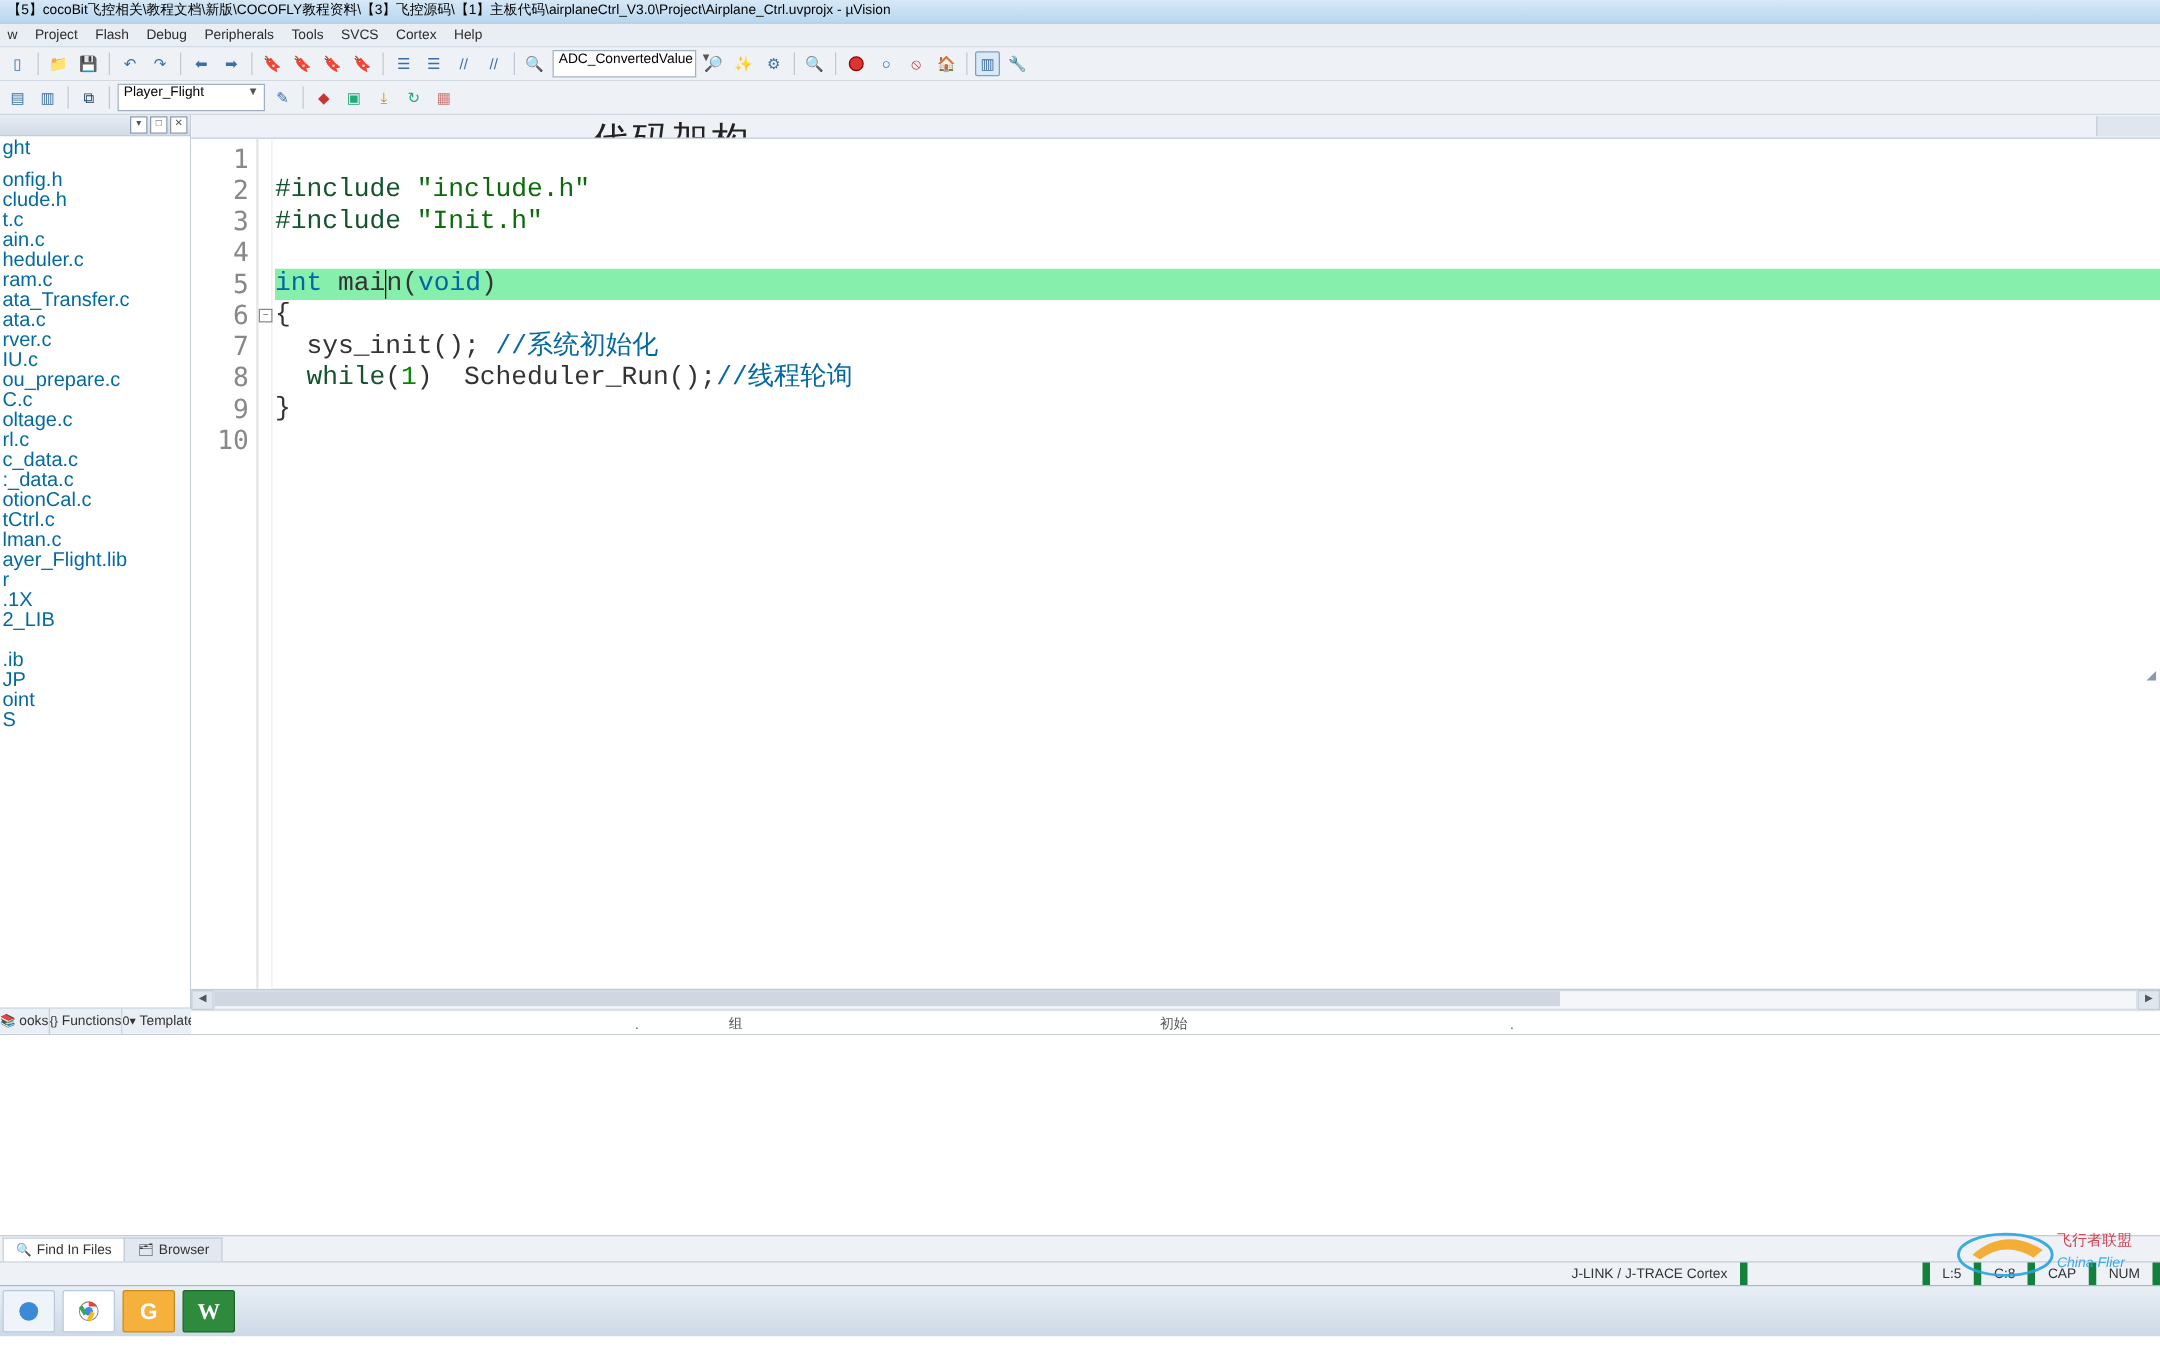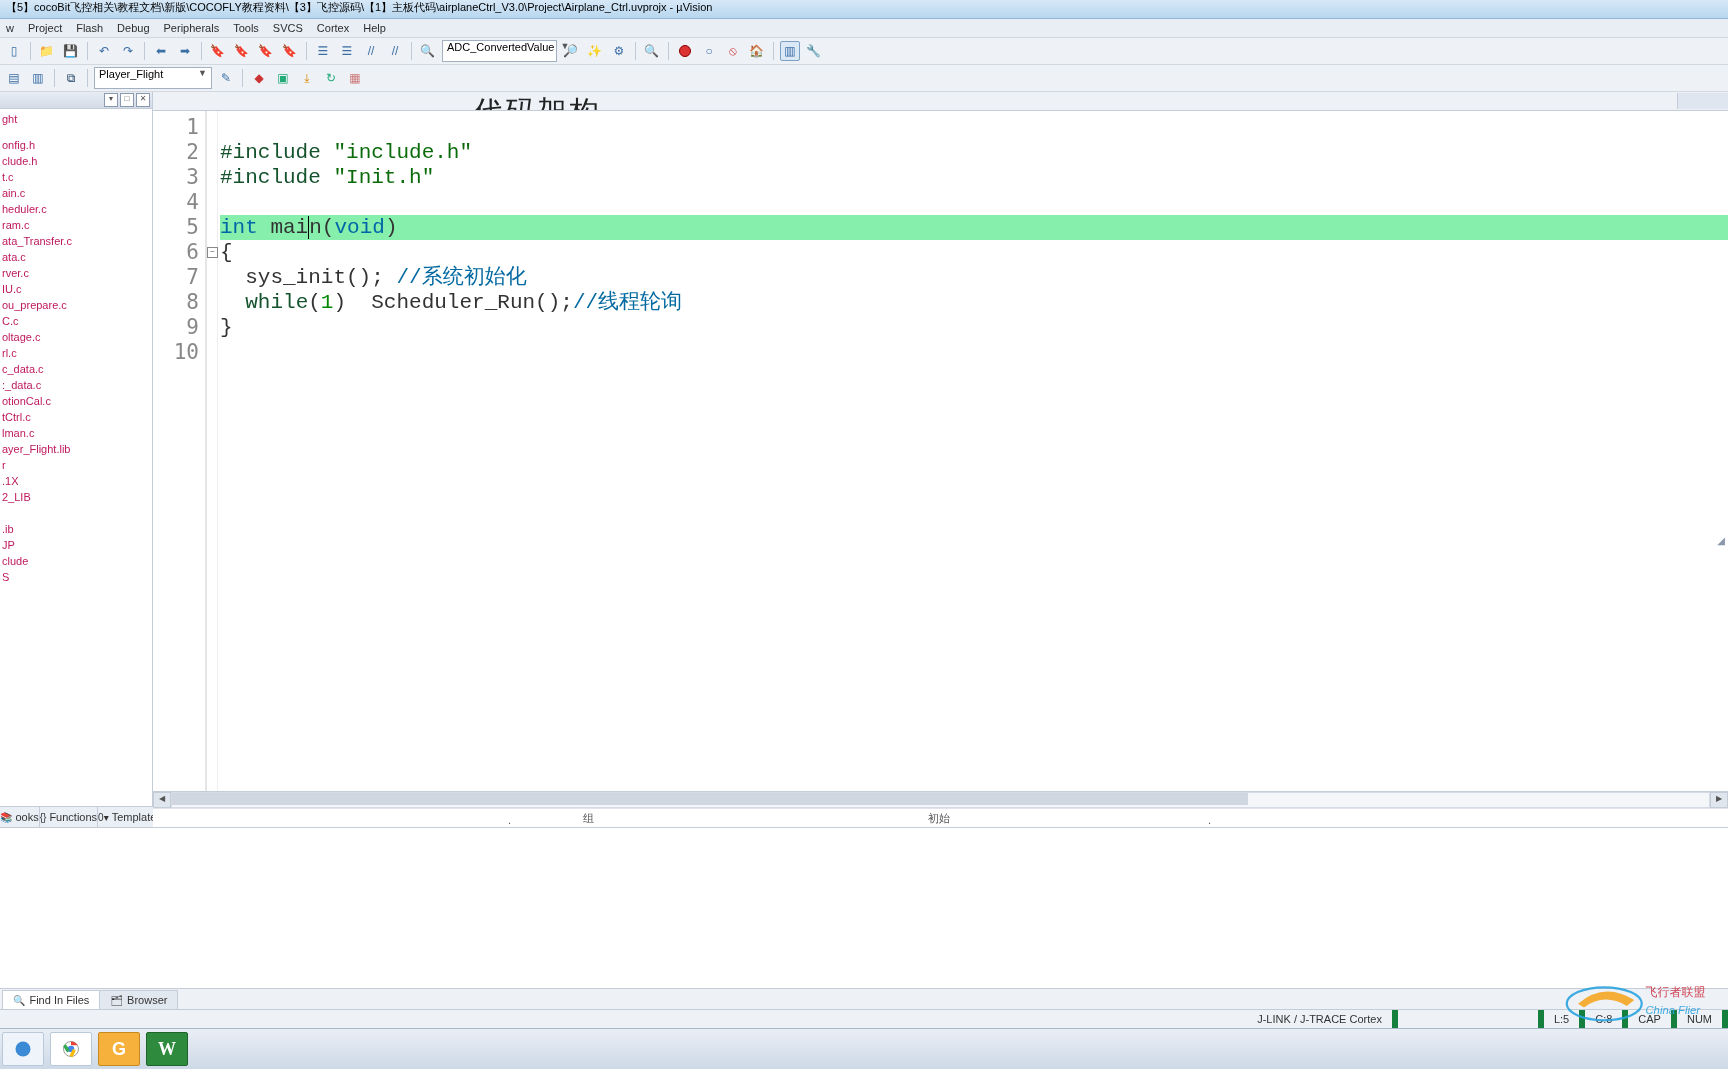--- a/index.html
+++ b/index.html
@@ -11,21 +11,21 @@
   .tb-sep{width:1px;height:18px;background:#c0c9d5;margin:0 2px}
   .combo{height:20px;background:#fff;border:1px solid #a3b0c2;display:flex;align-items:flex-start;padding:0 4px;font-size:11px;color:#000}
   .combo .arrow{margin-left:auto;font-size:9px;color:#555;padding-left:6px}
   .combo1{width:105px}
   .combo2{width:108px}
   .red-dot{width:10px;height:10px;border-radius:50%;background:#d33;border:1px solid #800}
   .body-area{display:flex;height:735px}
   .sidebar{width:152px;border-right:1px solid #c4ccd7;display:flex;flex-direction:column;background:#fff}
   .panel-header{height:16px;background:linear-gradient(#e8edf4,#d3dbe6);border-bottom:1px solid #c4ccd7;display:flex;align-items:center;justify-content:flex-end;gap:2px;padding-right:2px}
   .panel-header .sq{width:12px;height:12px;border:1px solid #8a99ad;background:#fff;font-size:8px;line-height:10px;text-align:center;color:#555}
-  .tree{flex:1;overflow:hidden;padding:2px 0 0 0;font-size:11px;color:#be185d}
+  .tree{flex:1;overflow:hidden;padding:2px 0 0 0;font-size:16px;color:#0369a1}
   .tree-item{height:16px;line-height:16px;padding-left:2px;white-space:nowrap;overflow:hidden}
   .side-tabs{height:20px;display:flex;border-top:1px solid #c4ccd7;font-size:11px}
   .side-tab{flex:1;display:flex;align-items:center;justify-content:center;gap:3px;background:#eaeef5;border-right:1px solid #c4ccd7;color:#333}
   .side-tab .ic{font-size:10px}
   .editor-wrap{flex:1;display:flex;flex-direction:column;background:#fff;position:relative}
   .doc-tab-strip{height:18px;background:#eef2f7;border-bottom:1px solid #c4ccd7;display:flex;align-items:center}
   .doc-tab-strip .spacer{flex:1}
   .doc-tab-strip .tabend{width:50px;height:16px;background:#dfe6ef;border-left:1px solid #c4ccd7}
   .ed-body{flex:1;display:flex;overflow:hidden;position:relative}
   .gutter{width:46px;background:#fff;border-right:2px solid #e5e5e5;text-align:right;padding:4px 6px 0 0;font-family:Consolas,monospace;font-size:21px;color:#888;line-height:25px}
@@ -171,21 +171,21 @@
         <div class="tree-item">otionCal.c</div>
         <div class="tree-item">tCtrl.c</div>
         <div class="tree-item">lman.c</div>
         <div class="tree-item">ayer_Flight.lib</div>
         <div class="tree-item">r</div>
         <div class="tree-item">.1X</div>
         <div class="tree-item">2_LIB</div>
         <div class="tree-item"></div>
         <div class="tree-item">.ib</div>
         <div class="tree-item">JP</div>
-        <div class="tree-item">clude</div>
+        <div class="tree-item">oint</div>
         <div class="tree-item">S</div>
       </div>
     <div class="side-tabs">
       <div class="side-tab">
           <span class="ic">📚</span>
           <span>ooks</span>
         </div>
       <div class="side-tab">
           <span class="ic">{}</span>
           <span>Functions</span>

